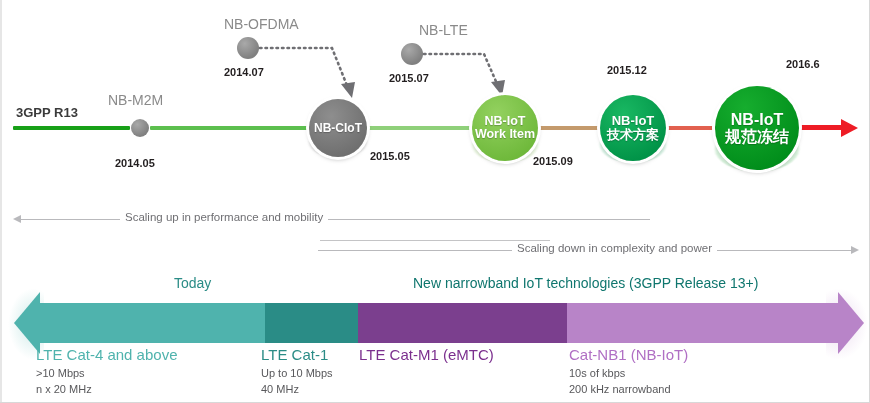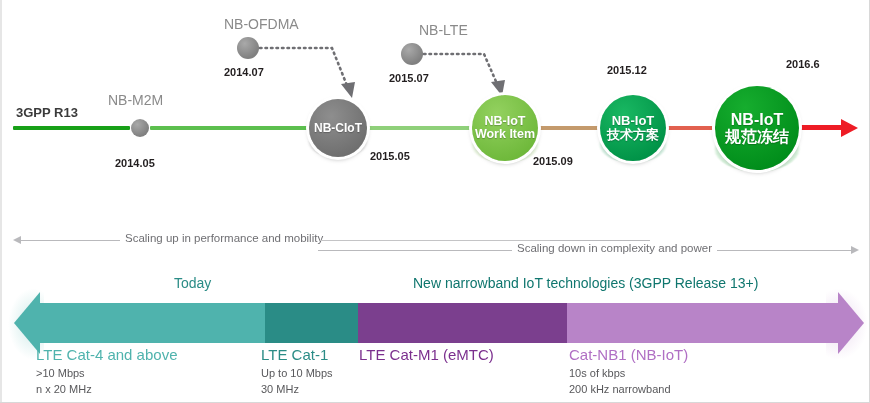--- a/index.html
+++ b/index.html
@@ -253,21 +253,21 @@
     <div class="big-circle" style="left:715px; top:86px; width:84px; height:84px; font-size:16px;
                 background: radial-gradient(circle at 36% 26%, #16ad2e, #008c1a 80%);">
       <span>NB-IoT</span>
       <span>规范冻结</span>
     </div>
     <div class="date-label" style="left:786px; top:58px;">2016.6</div>
   </div>
 
   <div>
 
-    <div class="scale-row" style="left:0; top:234px; width:866px;">
+    <div class="scale-row" style="left:0; top:213px; width:866px;">
       <div class="scale-tip-left" style="left:13px;"></div>
       <div class="scale-line" style="left:20px; width:630px;"></div>
       <div class="scale-text" style="left:120px;">Scaling up in performance and mobility</div>
     </div>
 
     <div class="thin-rule" style="left:320px; top:240px; width:230px;"></div>
 
     <div class="scale-row" style="left:0; top:244px; width:831px;">
       <div class="scale-line" style="left:318px; width:533px;"></div>
       <div class="scale-tip-right" style="left:851px;"></div>
@@ -294,21 +294,21 @@
 
     <div class="tech-title" style="left:36px; top:346px; color:#4fb3ad;">LTE Cat-4 and above</div>
     <div class="tech-sub" style="left:36px; top:366px;">
       <div>&gt;10 Mbps</div>
       <div>n x 20 MHz</div>
     </div>
 
     <div class="tech-title" style="left:261px; top:346px; color:#2a8c86;">LTE Cat-1</div>
     <div class="tech-sub" style="left:261px; top:366px;">
       <div>Up to 10 Mbps</div>
-      <div>30 MHz</div>
+      <div>40 MHz</div>
     </div>
 
     <div class="tech-title" style="left:359px; top:346px; color:#7b2f8e;">LTE Cat-M1 (eMTC)</div>
     <div class="tech-sub" style="left:359px; top:366px;">
     </div>
 
     <div class="tech-title" style="left:569px; top:346px; color:#b06fc4;">Cat-NB1 (NB-IoT)</div>
     <div class="tech-sub" style="left:569px; top:366px;">
       <div>10s of kbps</div>
       <div>200 kHz narrowband</div>

